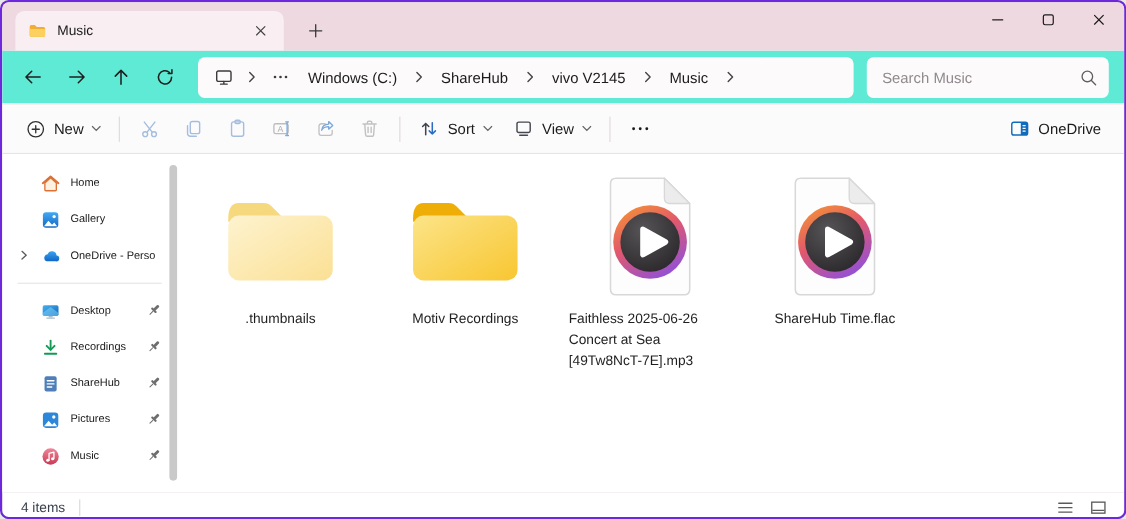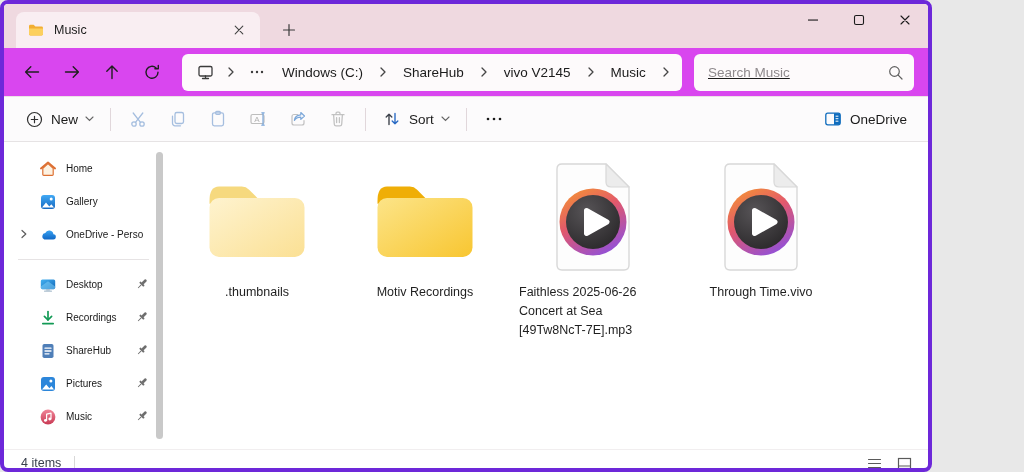--- a/index.html
+++ b/index.html
@@ -1,37 +1,37 @@
 <!DOCTYPE html>
 <html><head>
 <meta charset="utf-8">
 <style>
   * { box-sizing: border-box; margin: 0; padding: 0; }
   html,body { background:#e8e8e8; font-family:"Liberation Sans", sans-serif; }
   .win {
-    position:relative; width:932px; height:472px; background:#fff;
-    border:4px solid #6d28d9; border-radius:8px; overflow:hidden;
+    position:relative; width:1024px; height:472px; background:#fff;
+    border:2px solid #6d28d9; border-radius:8px; overflow:hidden;
   }
   
   .tabbar { height:44px; background:#efd9e0; display:flex; align-items:flex-end; padding-left:12px; position:relative; }
   .tab { width:244px; height:36px; background:#f9eef2; border-radius:8px 8px 0 0; display:flex; align-items:center; padding:0 8px 0 12px; gap:10px; }
   .tab-label { flex:1; font-size:12.5px; color:#1b1b1b; }
   .tab-close, .newtab { width:26px; height:26px; display:flex; align-items:center; justify-content:center; border-radius:4px; cursor:default; }
   .newtab { margin:0 0 5px 16px; }
   .caption { position:absolute; top:0; right:0; display:flex; }
   .cap-btn { width:46px; height:31px; display:flex; align-items:center; justify-content:center; }
   
-  .navbar { height:48px; background:#d946ef; display:flex; align-items:center; padding:0 14px 0 8px; }
+  .navbar { height:48px; background:#5eead4; display:flex; align-items:center; padding:0 14px 0 8px; }
   .nav-btn { width:40px; height:36px; display:flex; align-items:center; justify-content:center; border-radius:5px; flex:none; }
   .crumb-bar { flex:1; height:37px; background:#fdfafb; border-radius:6px; margin:0 12px 0 10px; display:flex; align-items:center; padding:0 8px; gap:1px; overflow:hidden; }
   .crumb-icon-btn { width:30px; height:28px; display:flex; align-items:center; justify-content:center; border-radius:4px; flex:none; }
   .crumb { font-size:13.5px; color:#1b1b1b; padding:5px 9px; border-radius:4px; white-space:nowrap; }
   .crumb-sep { display:flex; align-items:center; justify-content:center; width:20px; flex:none; }
   .search-bar { width:220px; height:37px; background:#fdfafb; border-radius:6px; display:flex; align-items:center; padding:0 10px 0 14px; flex:none; }
-  .search-input { flex:1; border:none; outline:none; background:transparent; font-size:13.5px; color:#1b1b1b; font-family:"Liberation Sans",sans-serif;text-decoration:underline; }
+  .search-input { flex:1; border:none; outline:none; background:transparent; font-size:13.5px; color:#1b1b1b; font-family:"Liberation Sans",sans-serif; }
   .search-input::placeholder { color:#8f8a8d; opacity:1; }
   
   .toolbar { height:46px; background:#fcfbfc; border-top:1px solid #ece1e6; border-bottom:1px solid #e6e3e4; display:flex; align-items:center; padding:0 12px; }
   .tb-btn { display:flex; align-items:center; gap:7px; padding:0 9px; height:34px; border-radius:5px; font-size:13.5px; color:#1b1b1b; flex:none;text-align:right; }
   .tb-icon-btn { width:40px; height:34px; display:flex; align-items:center; justify-content:center; border-radius:5px; flex:none; }
   .tb-divider { width:1px; height:23px; background:#e1d7db; margin:0 7px; flex:none; }
   .tb-spacer { flex:1; }
   
   .main { display:flex; height:307px; background:#fff; position:relative; }
   .sidebar { width:163px; flex:none; position:relative; padding-top:10px; }
@@ -275,20 +275,34 @@
             <path d="M13 4.5v10.3M10.2 12 13 14.8 15.8 12" stroke="#2b6bc4"></path>
           </svg>
       </span>
       <span>Sort</span>
       <span>
         <svg width="9" height="6" viewBox="0 0 9 6" fill="none" stroke="#666" stroke-width="1.1" stroke-linecap="round">
             <path d="M1 1l3.5 3.5L8 1"></path>
           </svg>
       </span>
     </div>
+    <div class="tb-btn">
+      <span>
+        <svg width="20" height="20" viewBox="0 0 20 20" fill="none" stroke="#43474e" stroke-width="1.3" stroke-linecap="round">
+            <rect x="4" y="4" width="12" height="9.5" rx="1.6"></rect>
+            <path d="M6.5 16h7"></path>
+          </svg>
+      </span>
+      <span>View</span>
+      <span>
+        <svg width="9" height="6" viewBox="0 0 9 6" fill="none" stroke="#666" stroke-width="1.1" stroke-linecap="round">
+            <path d="M1 1l3.5 3.5L8 1"></path>
+          </svg>
+      </span>
+    </div>
     <div class="tb-divider"></div>
     <div class="tb-icon-btn">
       <svg width="18" height="18" viewBox="0 0 18 18" fill="#1b1b1b">
           <circle cx="3" cy="9" r="1.3"></circle>
           <circle cx="9" cy="9" r="1.3"></circle>
           <circle cx="15" cy="9" r="1.3"></circle>
         </svg>
     </div>
     <div class="tb-spacer"></div>
     <div class="tb-btn">
@@ -471,21 +485,21 @@
       <div class="file-item">
         <div class="icon-box">
           <svg width="86" height="118" viewBox="0 0 86 118">
               <path d="M7 11q0-5 5-5h44l23 23v78q0 5-5 5H12q-5 0-5-5z" fill="#fdfdfd" stroke="#d8d8d8" stroke-width="1.4"></path>
               <path d="M56 6l23 23H61q-5 0-5-5z" fill="#ececec" stroke="#d8d8d8" stroke-width="1.2" stroke-linejoin="round"></path>
               <circle cx="43" cy="64" r="33.5" fill="url(#gRing)"></circle>
               <circle cx="43" cy="64" r="27" fill="url(#gDisc)"></circle>
               <path d="M36.5 52.5 57 64 36.5 75.5z" fill="#fff" stroke="#fff" stroke-width="5" stroke-linejoin="round"></path>
             </svg>
         </div>
-        <div class="file-label">Through Time.vivo</div>
+        <div class="file-label">ShareHub Time.flac</div>
       </div>
     </div>
   </div>
 
   <div class="statusbar">
     <span>4 items</span>
     <span class="status-divider"></span>
     <span class="status-spacer"></span>
     <span class="status-toggle">
       <svg width="17" height="17" viewBox="0 0 17 17" fill="none" stroke="#5a5a5a" stroke-width="1.2" stroke-linecap="round">

